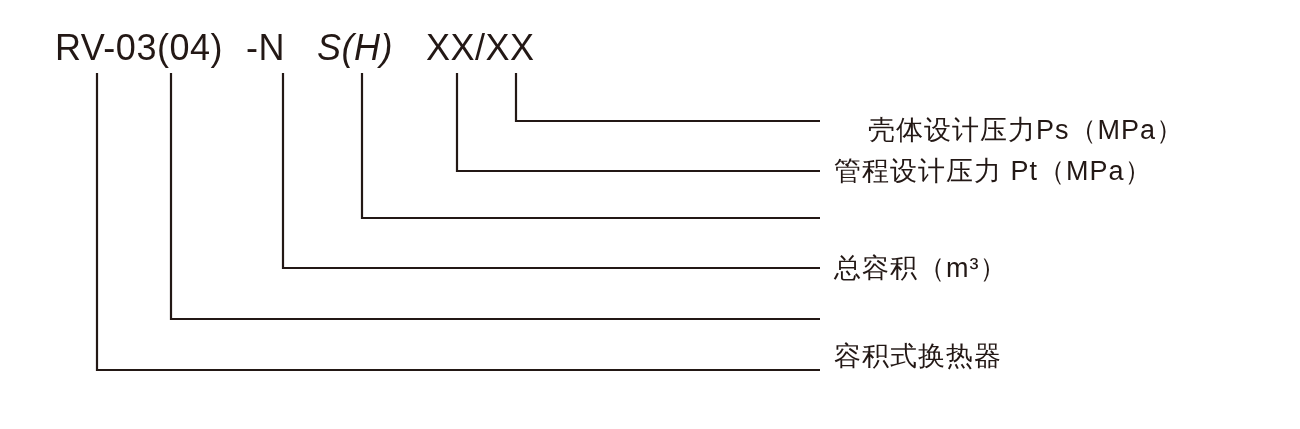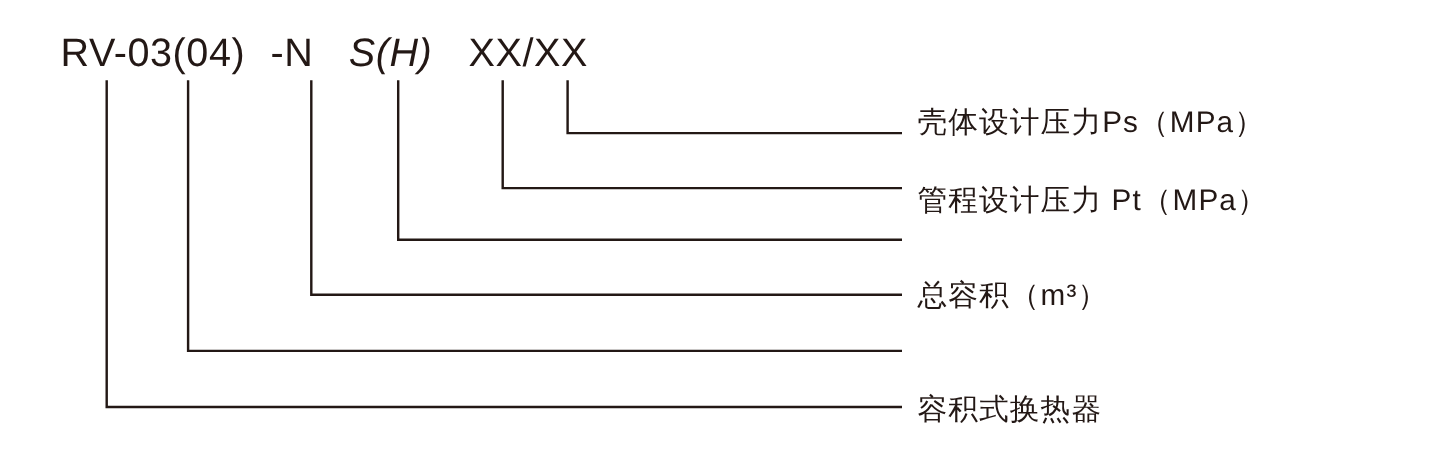--- a/index.html
+++ b/index.html
@@ -49,26 +49,26 @@
   .callout-label {
     position: absolute;
     left: 834px;
     transform: translateY(-50%);
     font-size: 27px;
     line-height: 34px;
     letter-spacing: 1px;
     white-space: pre;
     color: #231815;
   }
-  .lbl-1 { top: 111px; }
-  .lbl-2 { top: 171px; margin-top: 11px; }
+  .lbl-1 { top: 130px; margin-left: 34px; }
+  .lbl-2 { top: 171px; }
   .lbl-3 { top: 218px; }
   .lbl-4 { top: 268px; text-align: center; }
   .lbl-5 { top: 319px; }
-  .lbl-6 { top: 372px; text-align: center; }
+  .lbl-6 { top: 356px; text-align: center; }
 </style>
 </head>
 <body>
 
 <div class="canvas">
 
   <div class="model-row">
     <span class="model-seg seg-series">RV-03(04)</span>
     <span class="model-seg seg-volume">-N</span>
     <span class="model-seg seg-medium">S(H)</span>

